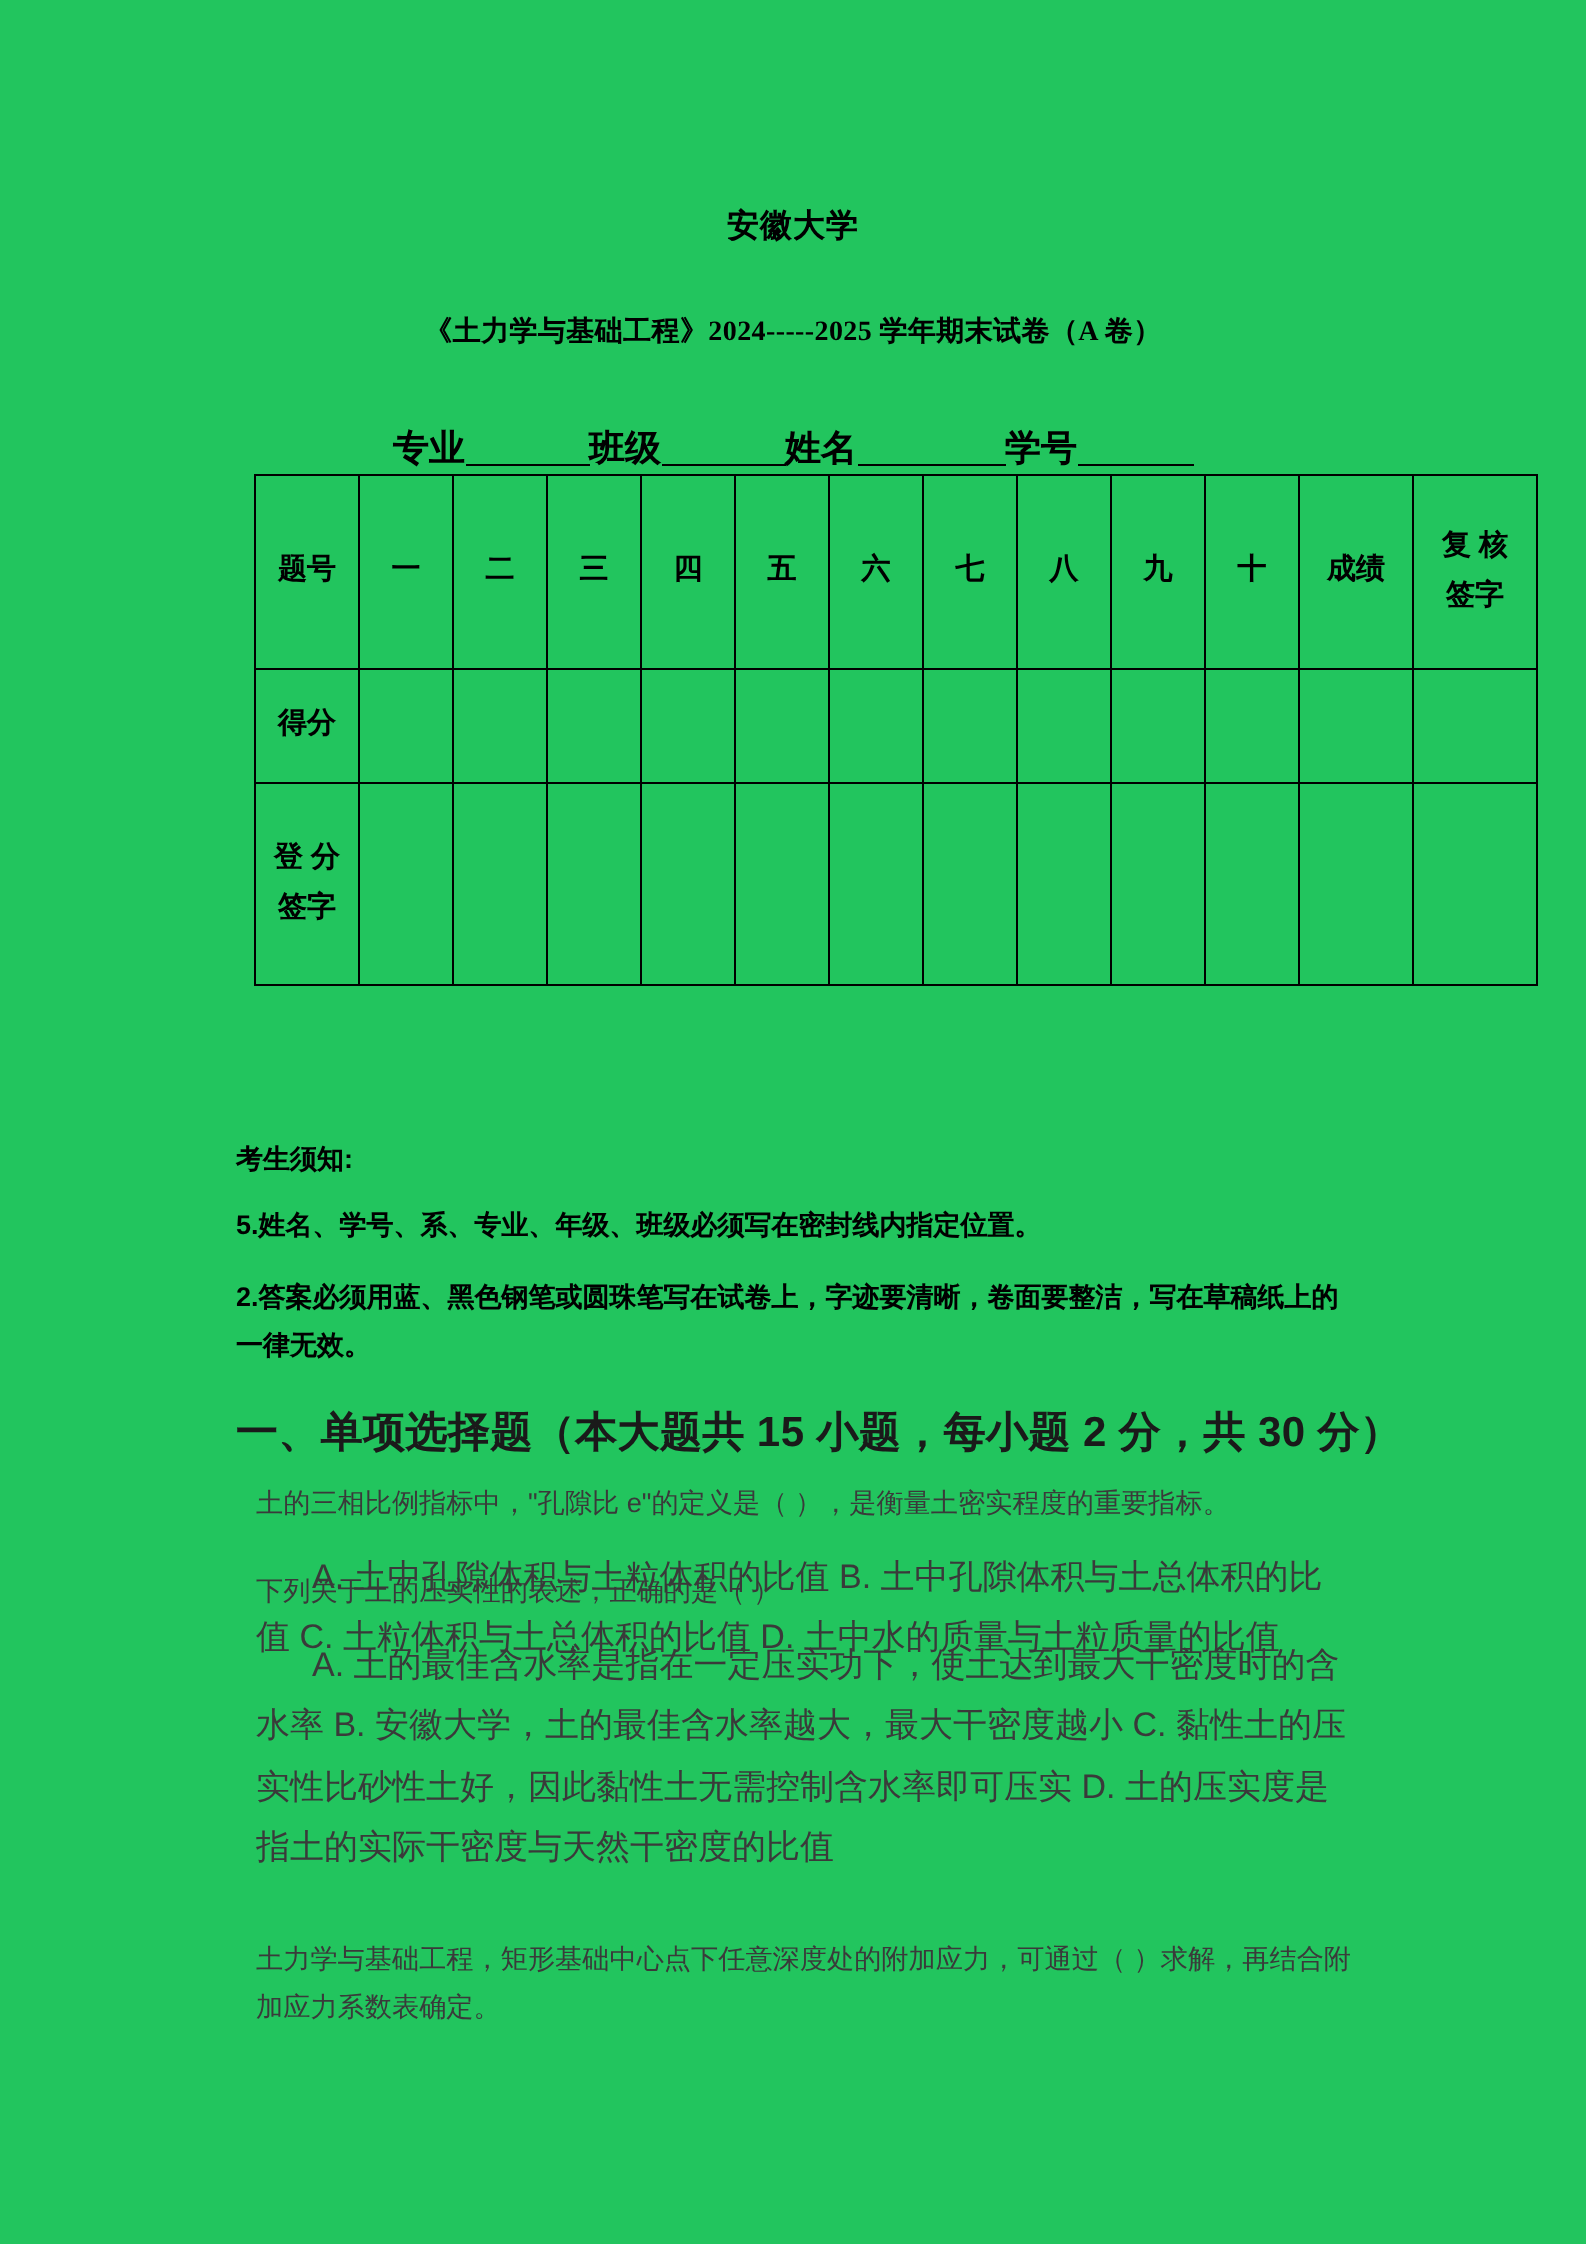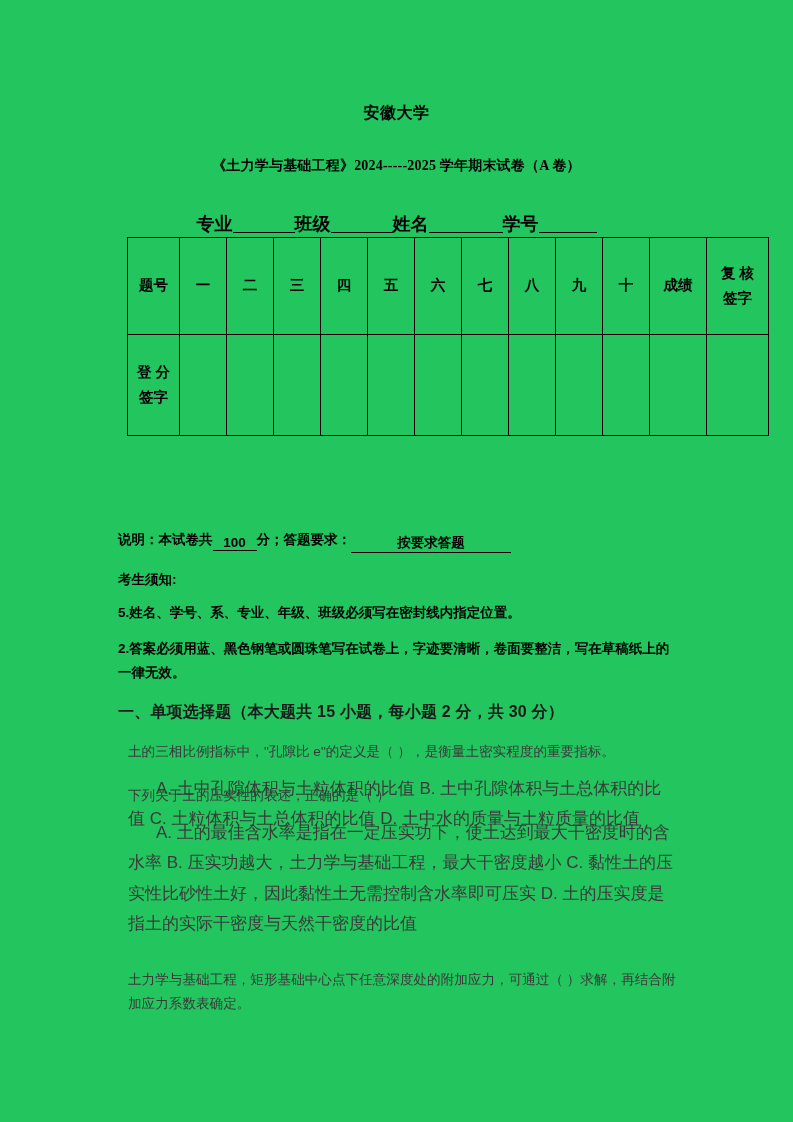--- a/index.html
+++ b/index.html
@@ -143,21 +143,21 @@
     width: 558px;
     line-height: 1.75;
   }
 
   
   .section-heading {
     position: absolute;
     left: 118px;
     top: 702px;
     font-family: "Liberation Sans", "DejaVu Sans", sans-serif;
-    font-size: 16px;
+    font-size: 21px;
     font-weight: bold;
     color: #1a1a1a;
     letter-spacing: 0.2px;
     white-space: nowrap;
   }
 
   
   .q-block { position: absolute; left: 128px; width: 548px; }
   .q-stem {
     font-family: "Liberation Sans", "DejaVu Sans", sans-serif;
@@ -219,20 +219,35 @@
       <td>七</td>
       <td>八</td>
       <td>九</td>
       <td>十</td>
       <td>成绩</td>
       <td class="two-line">
         <div>复 核</div>
         <div>签字</div>
       </td>
     </tr>
+    <tr class="r-score">
+      <td>得分</td>
+      <td></td>
+      <td></td>
+      <td></td>
+      <td></td>
+      <td></td>
+      <td></td>
+      <td></td>
+      <td></td>
+      <td></td>
+      <td></td>
+      <td></td>
+      <td></td>
+    </tr>
     <tr class="r-sign">
       <td class="two-line">
         <div>登 分</div>
         <div>签字</div>
       </td>
       <td></td>
       <td></td>
       <td></td>
       <td></td>
       <td></td>
@@ -240,39 +255,36 @@
       <td></td>
       <td></td>
       <td></td>
       <td></td>
       <td></td>
       <td></td>
     </tr>
   </tbody>
     </table>
 
-  <div class="note note-desc">
-    <span>说明：本试卷共</span><span class="ul ul-score">100</span><span>分；答题要求：</span><span class="ul ul-req">按要求答题</span>
-  </div>
 
   <div class="note note-head">考生须知:</div>
 
   <div class="note note-item1">5.姓名、学号、系、专业、年级、班级必须写在密封线内指定位置。</div>
 
   <div class="note note-item2">2.答案必须用蓝、黑色钢笔或圆珠笔写在试卷上，字迹要清晰，卷面要整洁，写在草稿纸上的一律无效。</div>
 
   <div class="section-heading">一、单项选择题（本大题共 15 小题，每小题 2 分，共 30 分）</div>
 
   <div class="q-block q1">
     <div class="q-stem">土的三相比例指标中，"孔隙比 e"的定义是（ ），是衡量土密实程度的重要指标。</div>
     <div class="q-options">A. 土中孔隙体积与土粒体积的比值 B. 土中孔隙体积与土总体积的比值 C. 土粒体积与土总体积的比值 D. 土中水的质量与土粒质量的比值</div>
   </div>
 
   <div class="q-block q2">
     <div class="q-stem">下列关于土的压实性的表述，正确的是（ ）</div>
-    <div class="q-options">A. 土的最佳含水率是指在一定压实功下，使土达到最大干密度时的含水率 B. 压实功越大，土力学与基础工程，最大干密度越小 C. 黏性土的压实性比砂性土好，因此黏性土无需控制含水率即可压实 D. 土的压实度是指土的实际干密度与天然干密度的比值</div>
+    <div class="q-options">A. 土的最佳含水率是指在一定压实功下，使土达到最大干密度时的含水率 B. 安徽大学，土的最佳含水率越大，最大干密度越小 C. 黏性土的压实性比砂性土好，因此黏性土无需控制含水率即可压实 D. 土的压实度是指土的实际干密度与天然干密度的比值</div>
   </div>
 
   <div class="q-block q3">
     <div class="q-stem">土力学与基础工程，矩形基础中心点下任意深度处的附加应力，可通过（ ）求解，再结合附加应力系数表确定。</div>
   </div>
 
 </div>
 
 </body></html>

